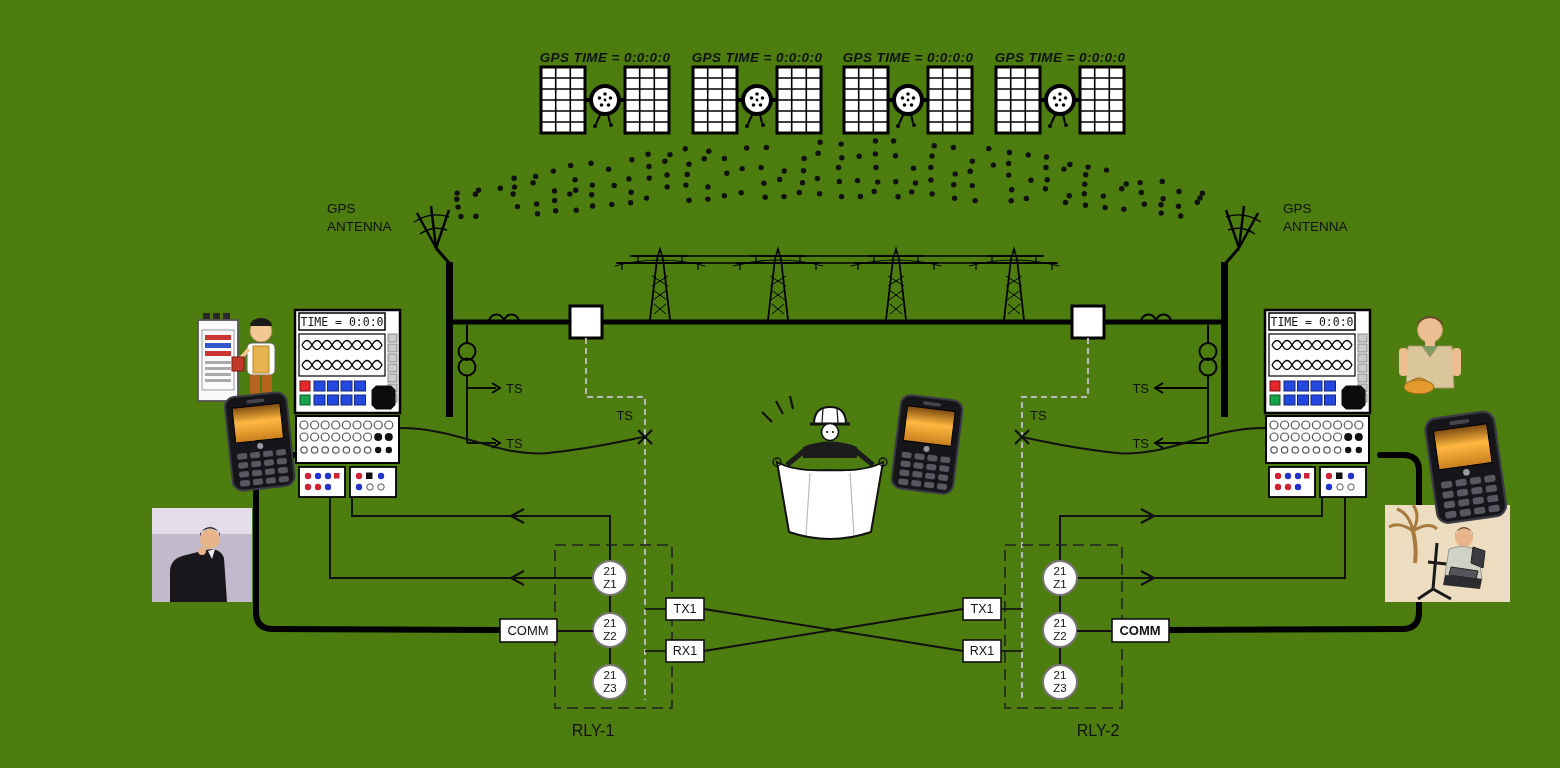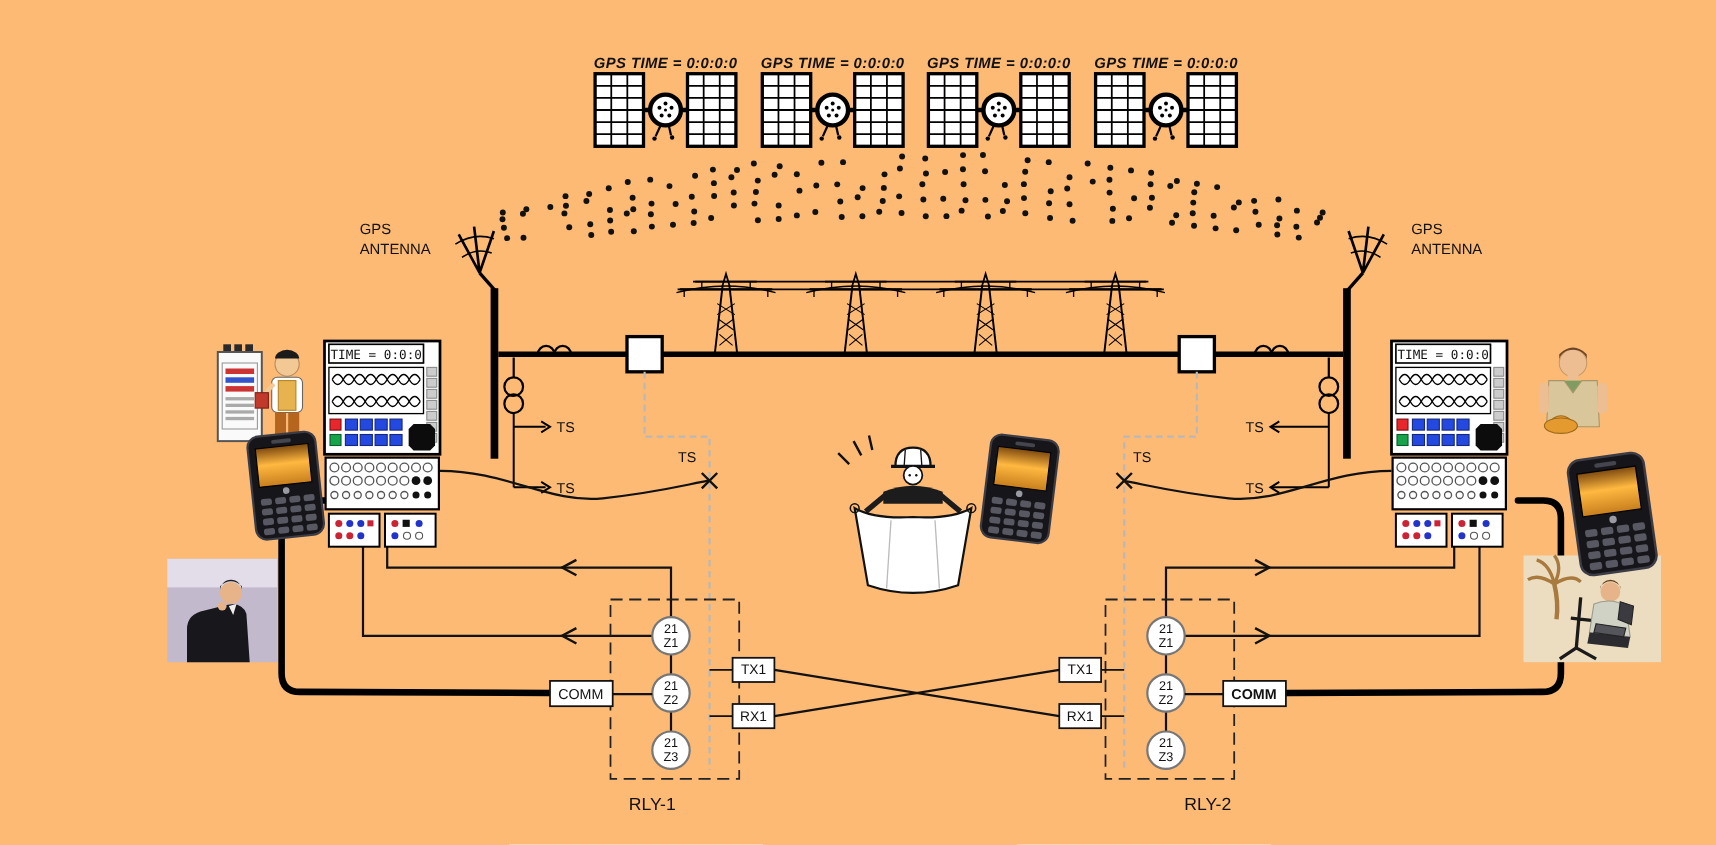--- a/index.html
+++ b/index.html
@@ -1,16 +1,16 @@
 <!DOCTYPE html>
 <html><head>
 <meta charset="utf-8">
 <style>
   html,body{margin:0;padding:0;background:#ffffff}
-  .stage{position:relative;width:1560px;height:768px;background:#fdba74;overflow:hidden;font-family:"Liberation Sans",sans-serif}
+  .stage{position:relative;width:1560px;height:768px;background:#4d7c0f;overflow:hidden;font-family:"Liberation Sans",sans-serif}
   svg{display:block}
   text{fill:#111;font-family:"Liberation Sans",sans-serif}
   .satlabel{font-size:13.5px;font-weight:bold;font-style:italic;letter-spacing:.4px}
   .ant{font-size:13.5px}
   .time{font-size:11.5px;font-family:"DejaVu Sans Mono",monospace}
   .ts{font-size:13px}
   .zone{font-size:11.5px}
   .txrx{font-size:12.5px}
   .comm{font-size:13px}
   .commb{font-weight:bold}

